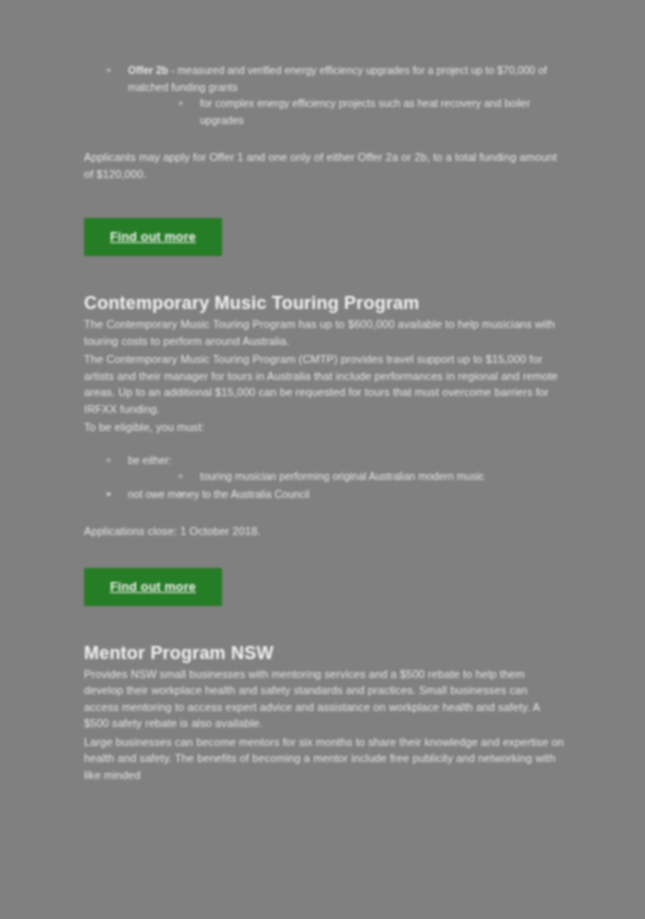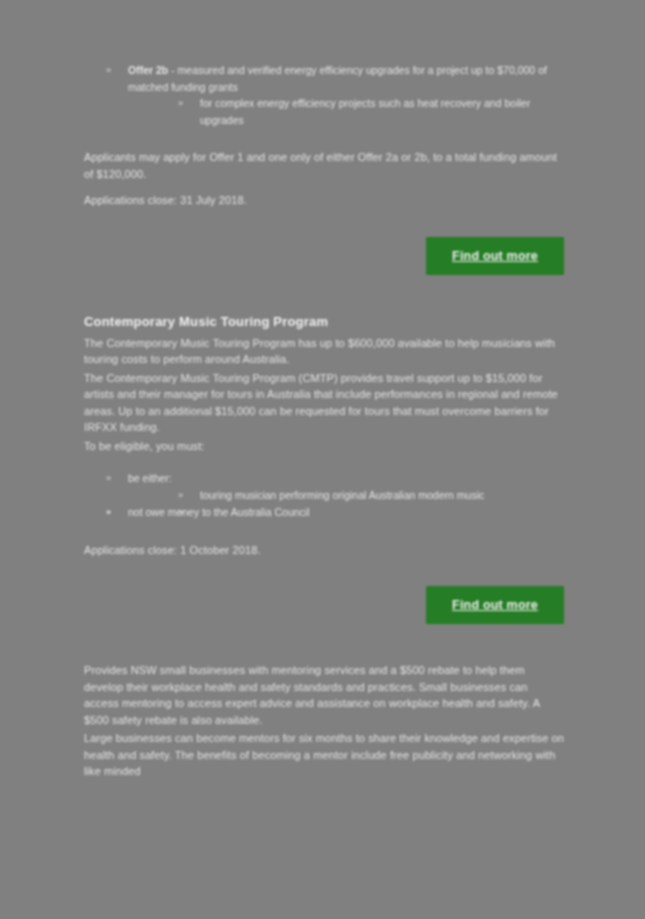--- a/index.html
+++ b/index.html
@@ -69,32 +69,32 @@
     position: absolute;
     left: 8px;
     top: 0;
     font-size: 9px;
     line-height: 16.5px;
     color: #ededed;
   }
   .b-strong { font-weight: bold; margin-top: 18px; }
 
   .section-heading {
-    font-size: 13px;
+    font-size: 18px;
     font-weight: bold;
     color: #ffffff;
     line-height: 18px;
     margin: 0 0 4px 0;
     letter-spacing: 0.2px;
   }
 
   .btn-wrap {
     width: 100%;
     display: flex;
-    justify-content: flex-end;
+    justify-content: flex-start;
   }
   .cta-button {
     display: inline-block;
     background: #1b7d1b;
     color: #ffffff;
     font-size: 12.5px;
     font-weight: bold;
     text-decoration: underline;
     padding: 12px 26px;
     border: 0;
@@ -122,21 +122,20 @@
         </ul>
       </li>
     </ul>
 
     <div class="spacer-20"></div>
 
     <p class="para">Applicants may apply for Offer 1 and one only of either Offer 2a or 2b, to a total funding amount of $120,000.</p>
 
     <div class="spacer-8"></div>
 
-    <p class="para">Applications close: 31 July 2018.</p>
 
     <div style="height:26px"></div>
 
     <div class="btn-wrap">
       <button class="cta-button">Find out more</button>
     </div>
 
     <div style="height:38px"></div>
 
     <h2 class="section-heading">Contemporary Music Touring Program</h2>
@@ -172,19 +171,20 @@
     <p class="para">Applications close: 1 October 2018.</p>
 
     <div style="height:26px"></div>
 
     <div class="btn-wrap">
       <button class="cta-button">Find out more</button>
     </div>
 
     <div style="height:38px"></div>
 
+    <h2 class="section-heading">Mentor Program NSW</h2>
 
     <p class="para">Provides NSW small businesses with mentoring services and a $500 rebate to help them develop their workplace health and safety standards and practices. Small businesses can access mentoring to access expert advice and assistance on workplace health and safety. A $500 safety rebate is also available.</p>
     <p class="para">Large businesses can become mentors for six months to share their knowledge and expertise on health and safety. The benefits of becoming a mentor include free publicity and networking with like minded</p>
 
   </div>
 
 </div>
 
 </body></html>

